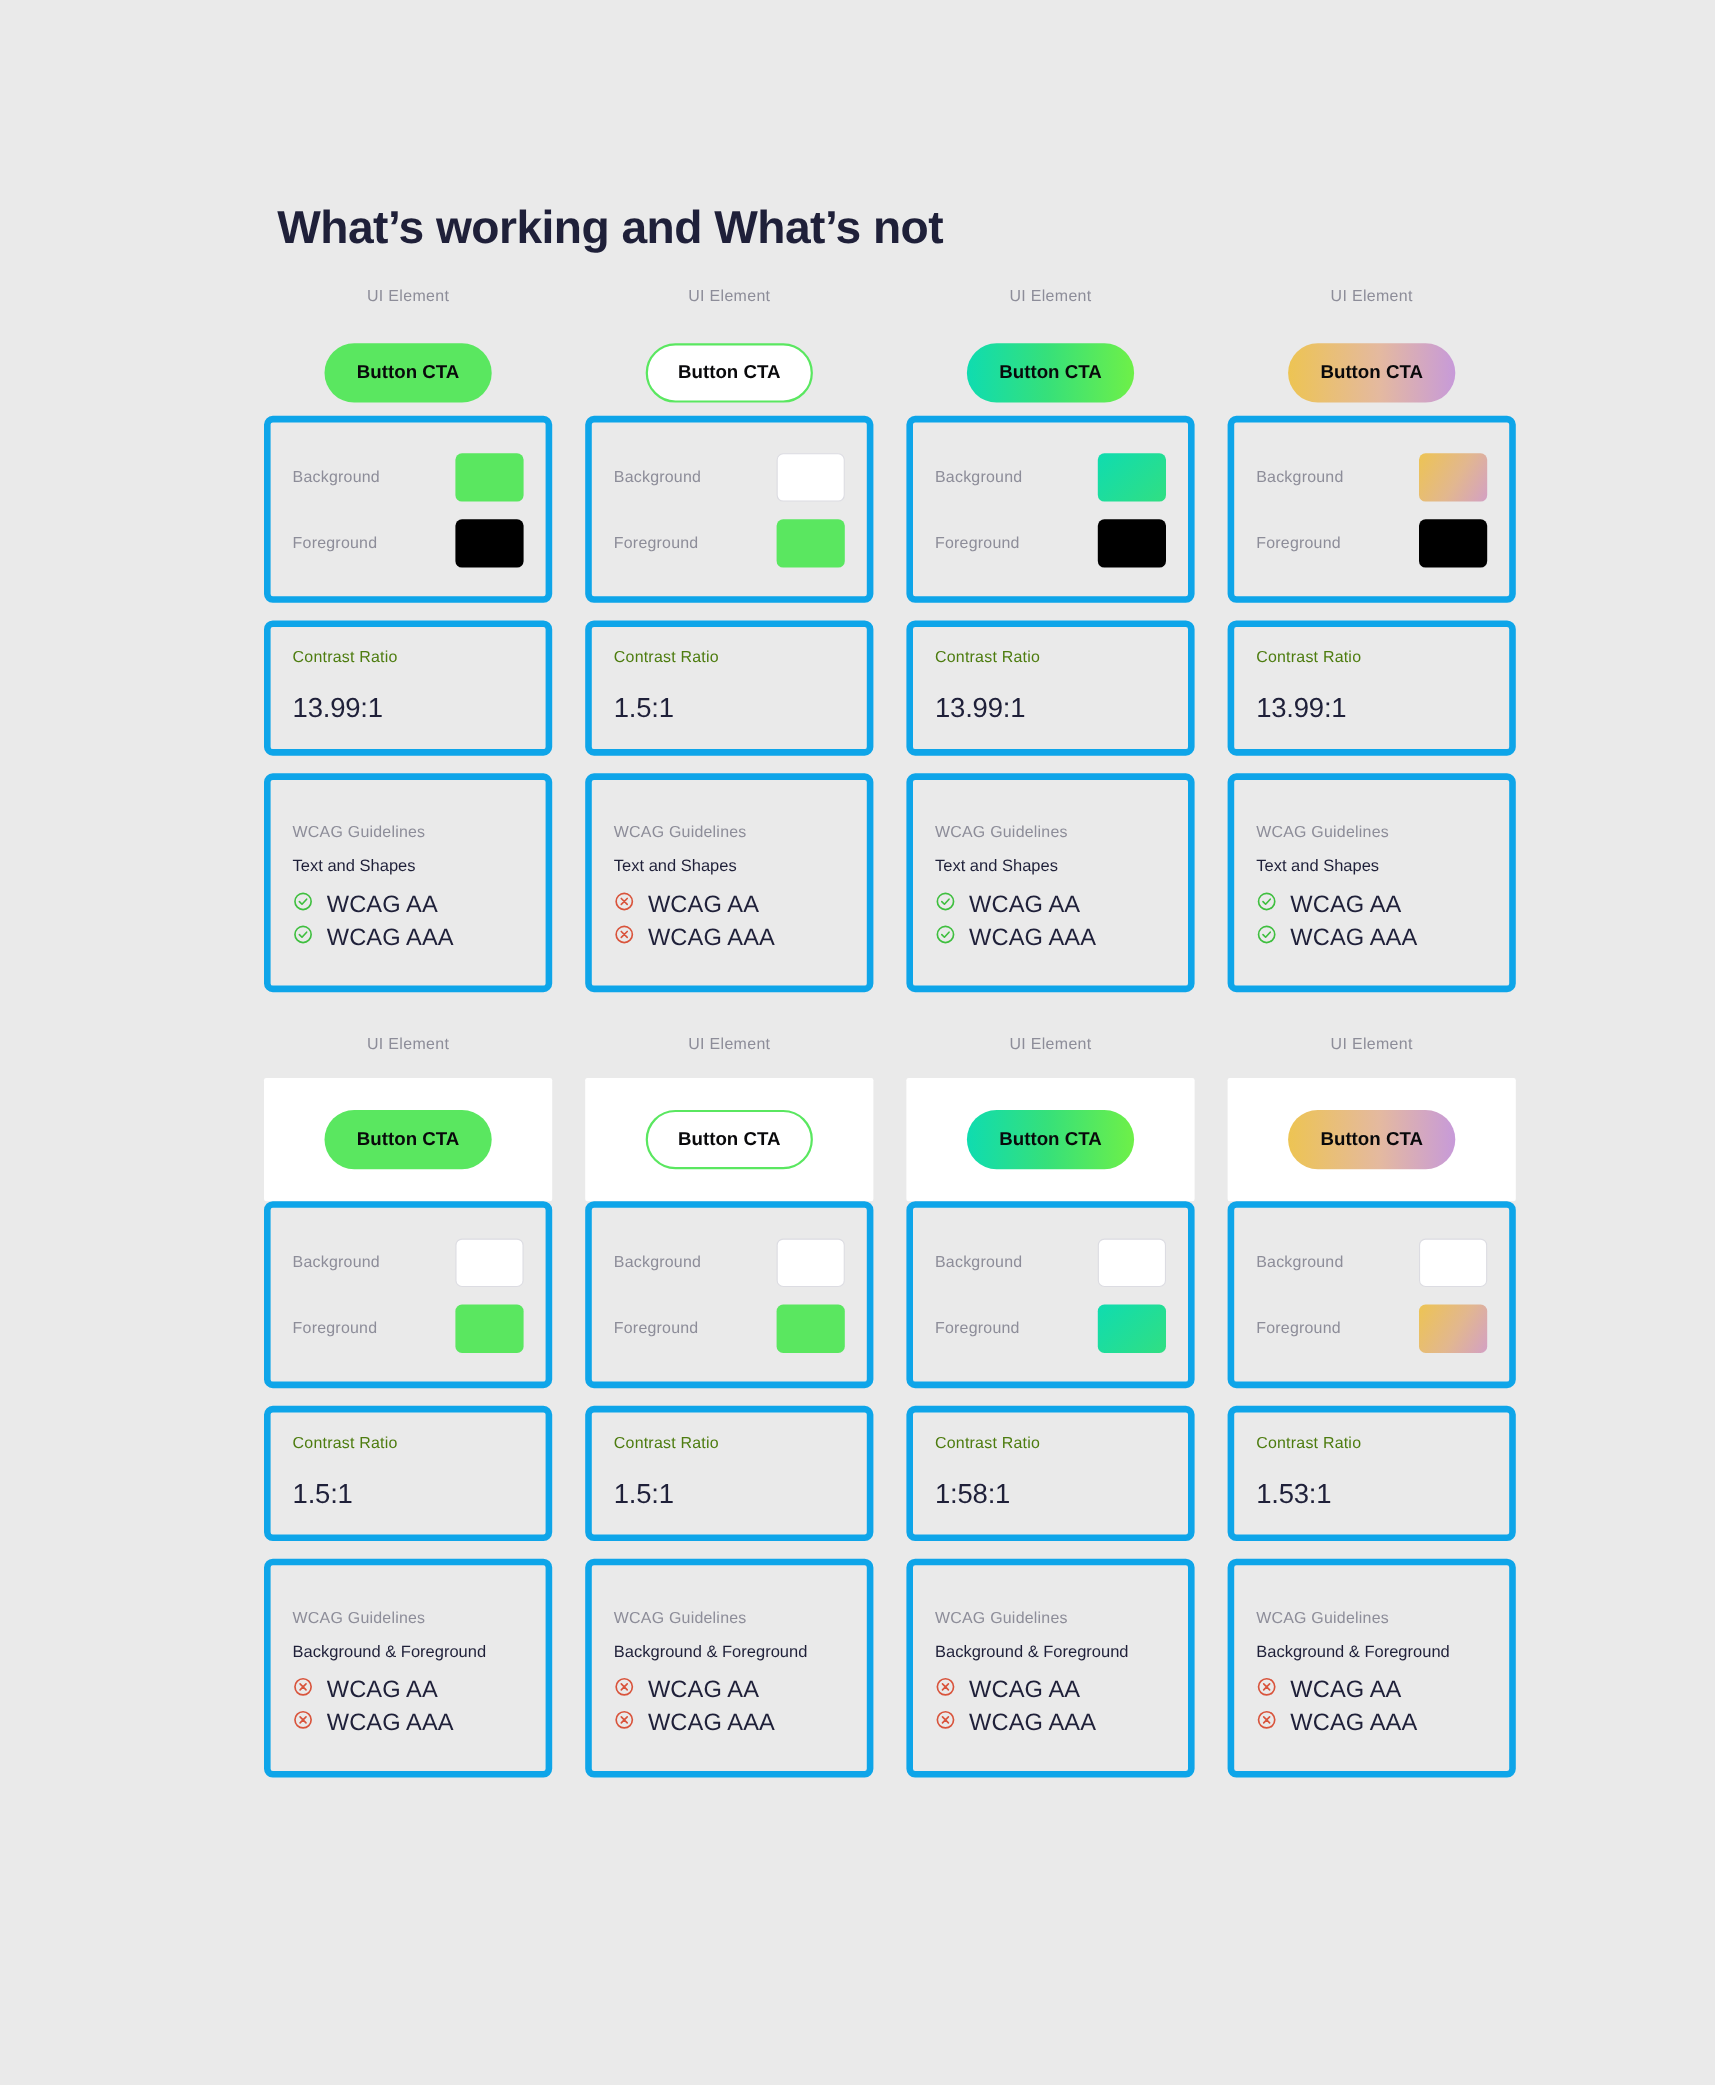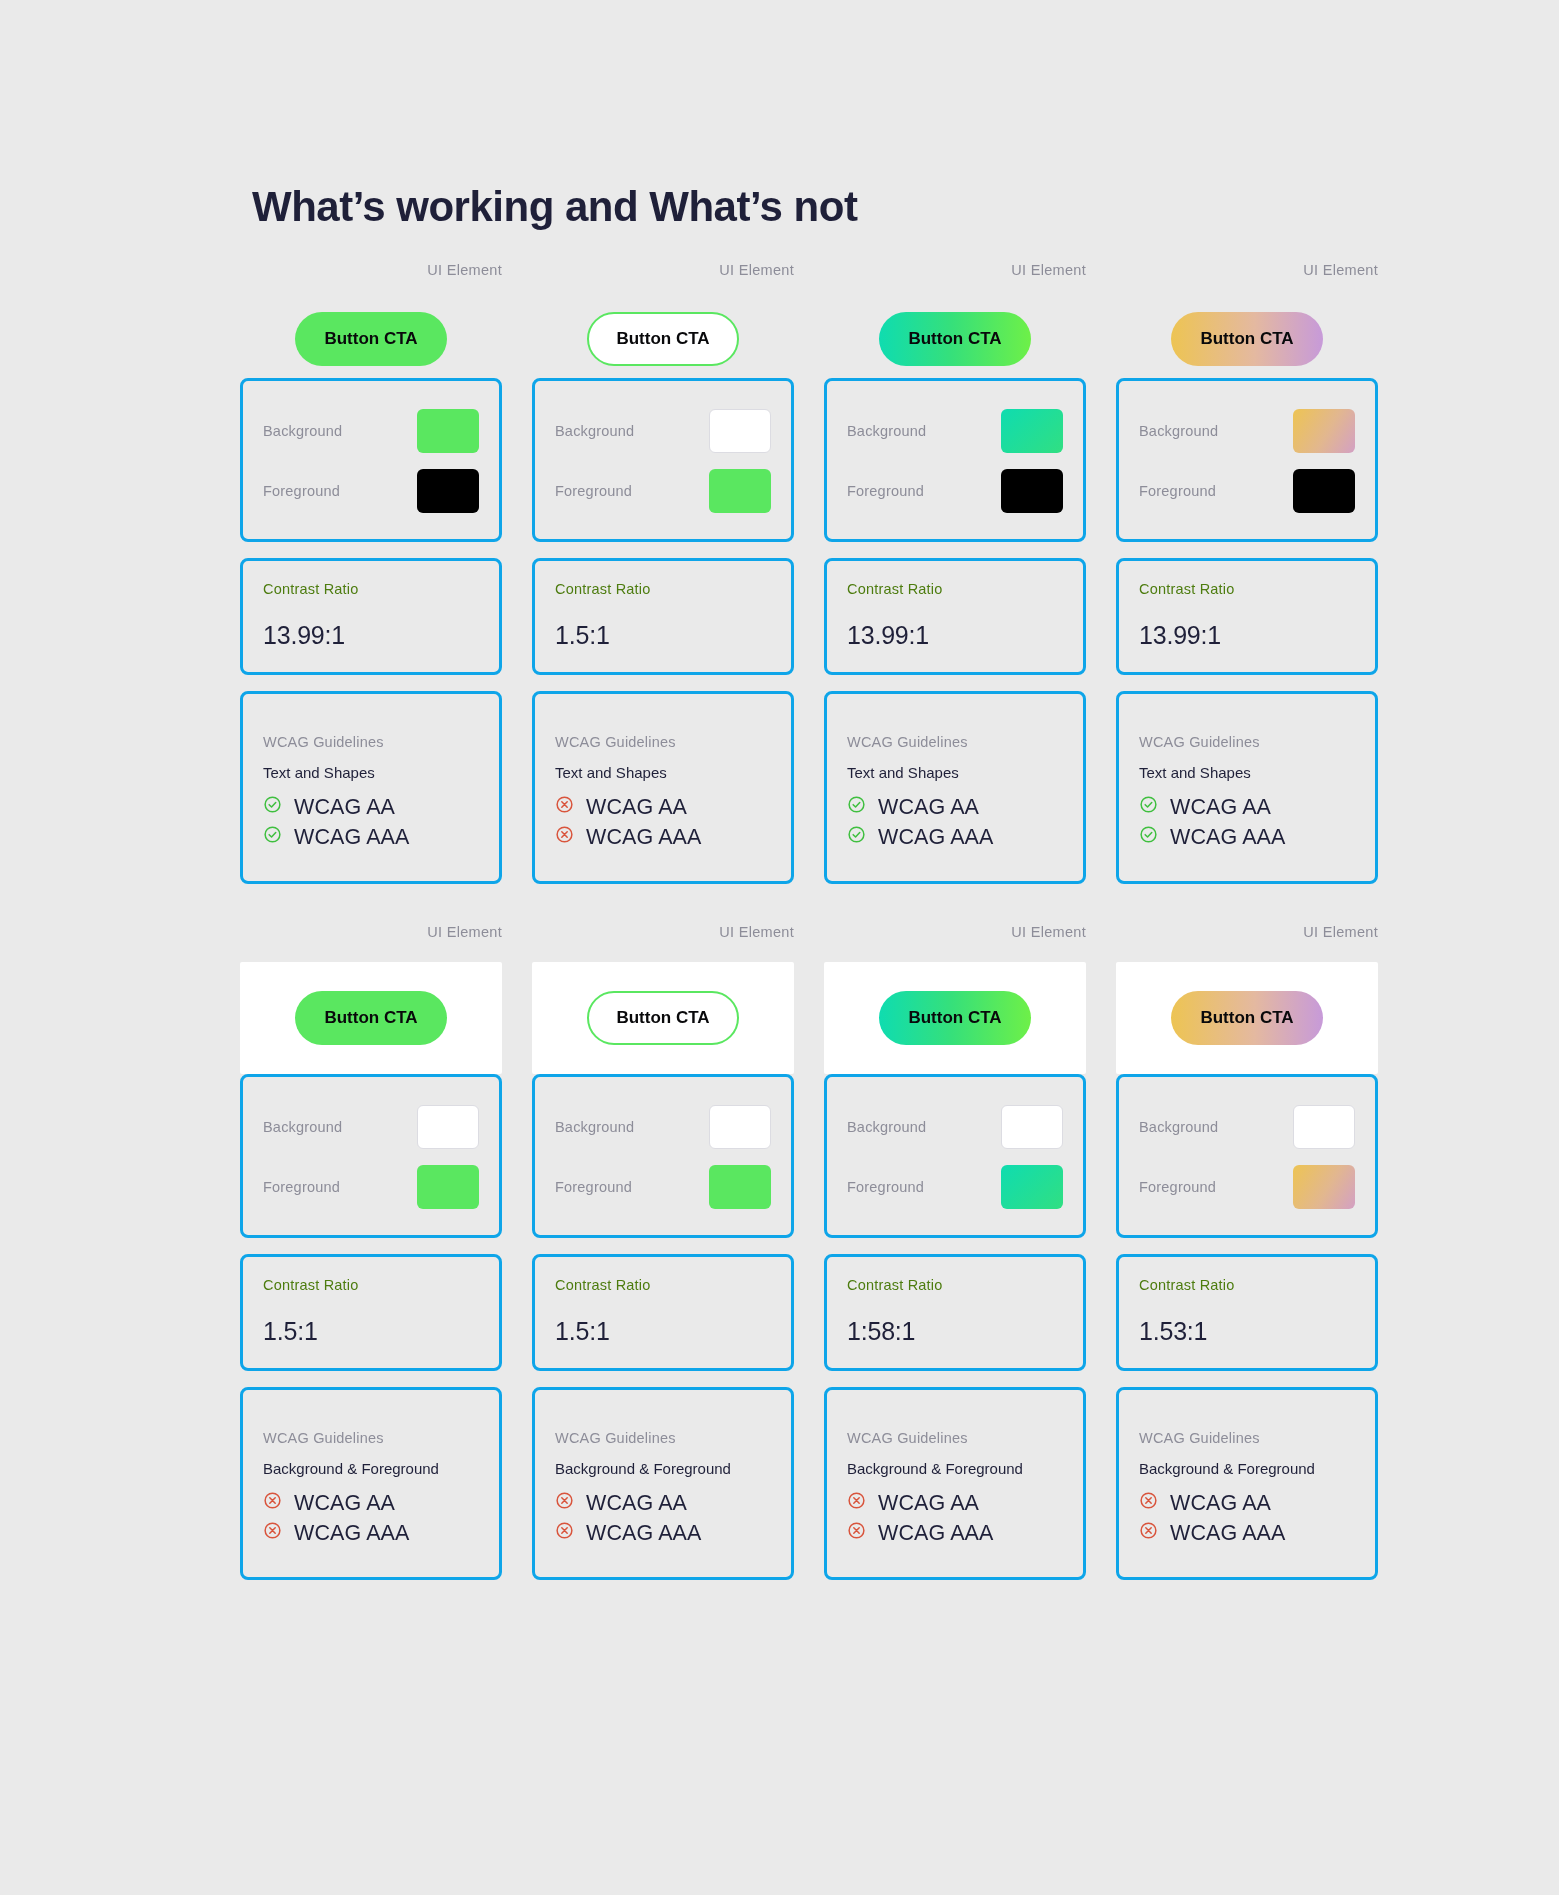--- a/index.html
+++ b/index.html
@@ -31,21 +31,21 @@
     position: absolute;
     left: 240px; top: 262px;
     width: 1140px;
   }
   .row { display: flex; }
   .row.r1 { gap: 30px; }
   .row.r2 { gap: 30px; margin-top: 40px; }
   .col { width: 262px; display: flex; flex-direction: column; }
 
   .col-label {
-    text-align: right;
+    text-align: center;
     font-size: 14.5px;
     color: #8d8d99;
     letter-spacing: .3px;
     margin-bottom: 22px;
   }
 
   
   .stage {
     height: 78px;
     display: flex;
@@ -72,21 +72,21 @@
     border: none;
     cursor: pointer;
   }
   .cta.solid-green  { background: #5ae760; }
   .cta.outline-green{ background: #ffffff; border: 2.2px solid #5ae760; }
   .cta.grad-teal    { background: linear-gradient(90deg, #0fdcb0 0%, #36e07a 48%, #6ef048 100%); }
   .cta.grad-warm    { background: linear-gradient(90deg, #edc453 0%, #e4b9a0 55%, #c79ad9 100%); }
 
   
   .card {
-    border: 3px solid #0ea5e9;
+    border: 6px solid #0ea5e9;
     border-radius: 8px;
     background: transparent;
   }
   .card + .card { margin-top: 16px; }
 
   
   .swatch-card { padding: 22px 20px 20px 20px; }
   .swatch-row {
     display: flex;
     align-items: center;

